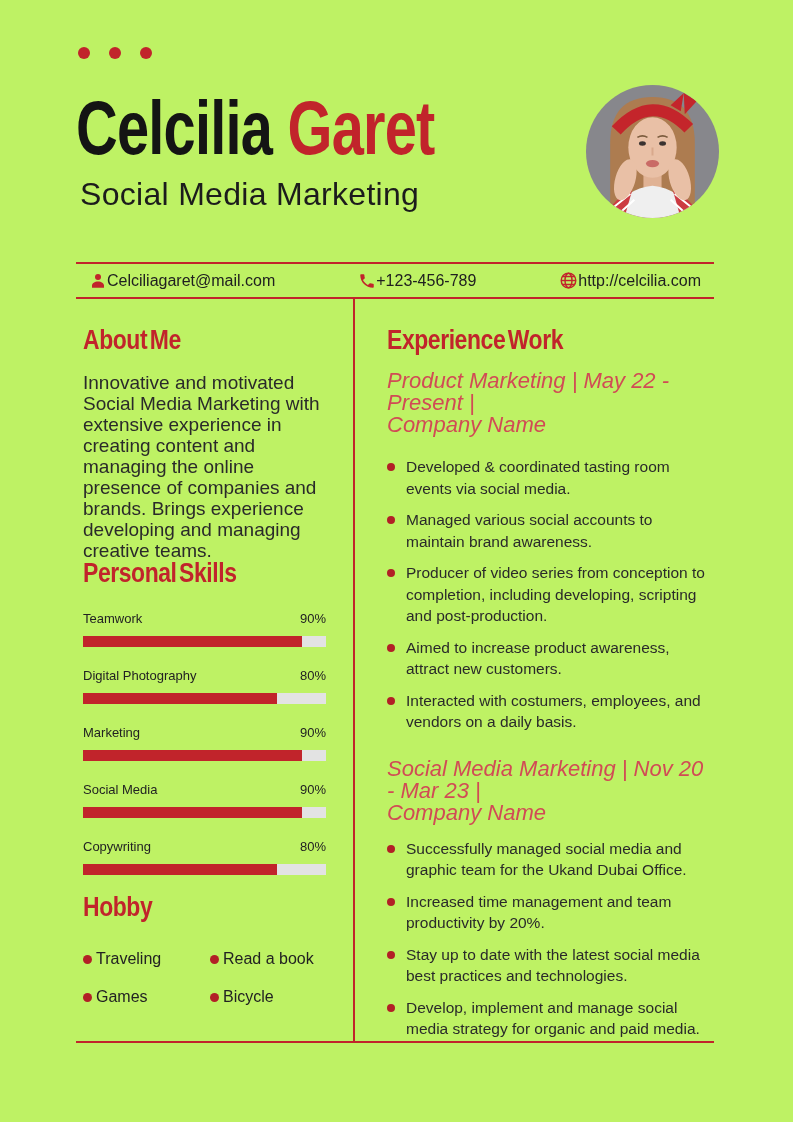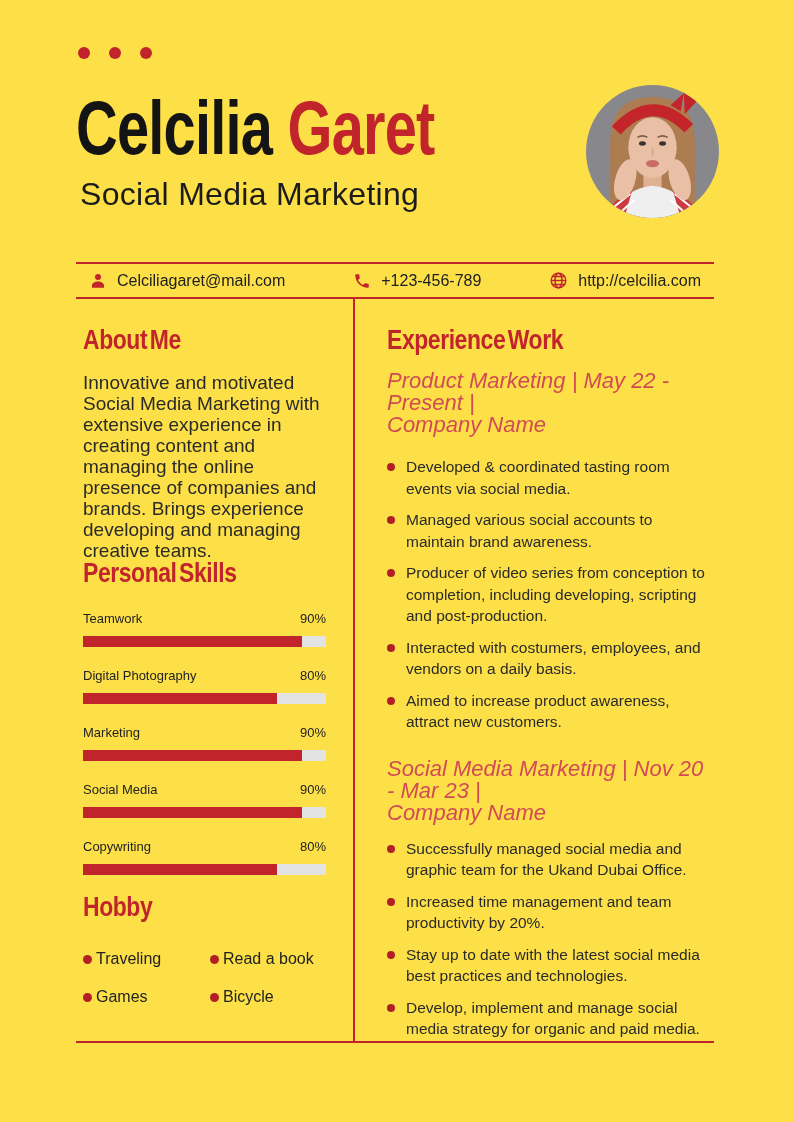--- a/index.html
+++ b/index.html
@@ -1,17 +1,17 @@
 <!DOCTYPE html>
 <html style="--accent: #c1242b; --rose: #d14b55; --bullet: #b22026; --name-black: #141414; --track-gray: #e3e3e3;"><head>
 <meta charset="utf-8">
 <style>
   html,body{margin:0;padding:0;background:#ffffff;}
   .page{
-    position:relative;width:793px;height:1122px;background:#fde047;
+    position:relative;width:793px;height:1122px;background:#bef264;
     font-family:"Liberation Sans", sans-serif;overflow:hidden;
   }
   
   .dots{position:absolute;left:78px;top:47px;display:flex;gap:19px;}
   .dot{width:12px;height:12px;border-radius:50%;background:var(--accent);}
   
   .name{
     position:absolute;left:76px;top:90px;font-size:76px;font-weight:bold;
     line-height:1;letter-spacing:-1px;white-space:nowrap;color:var(--name-black);
     transform:scaleX(0.76);transform-origin:left top;
@@ -19,21 +19,21 @@
   .name .last{color:var(--accent);}
   .subtitle{position:absolute;left:80px;top:176px;font-size:32px;color:#1c1c1c;letter-spacing:.3px;}
   
   .photo{position:absolute;left:586px;top:85px;width:133px;height:133px;border-radius:50%;overflow:hidden;}
   
   .contact-bar{
     position:absolute;left:76px;top:262px;width:638px;height:37px;box-sizing:border-box;
     border-top:2px solid var(--accent);border-bottom:2px solid var(--accent);
     display:flex;align-items:center;justify-content:space-between;padding:0 13px;
   }
-  .contact-item{display:flex;align-items:center;gap:10px;font-size:16px;color:#202020;}
+  .contact-item{display:flex;align-items:center;font-size:16px;color:#202020;}
   .contact-item svg{display:block;}
   
   .vdivider{position:absolute;left:353px;top:299px;width:2px;height:742px;background:var(--accent);}
   .bottomline{position:absolute;left:76px;top:1041px;width:638px;height:2px;background:var(--accent);}
   
   .block{position:absolute;}
   #about{left:83px;top:326px;width:243px;}
   #skills{left:83px;top:559px;width:243px;}
   #hobby{left:83px;top:893px;width:243px;}
   #experience{left:387px;top:326px;width:327px;}
@@ -214,22 +214,22 @@
 
     <div class="job job1">
       <p class="job-heading">
         <span>Product Marketing | May 22 -Present |</span><br>
         <span>Company Name</span>
       </p>
       <ul class="bullets">
         <li><span class="bullet-dot"></span><span>Developed &amp; coordinated tasting room events via social media.</span></li>
         <li><span class="bullet-dot"></span><span>Managed various social accounts to maintain brand awareness.</span></li>
         <li><span class="bullet-dot"></span><span>Producer of video series from conception to completion, including developing, scripting and post-production.</span></li>
+        <li><span class="bullet-dot"></span><span>Aimed to increase product awareness, attract new customers.</span></li>
         <li><span class="bullet-dot"></span><span>Interacted with costumers, employees, and vendors on a daily basis.</span></li>
-        <li><span class="bullet-dot"></span><span>Aimed to increase product awareness, attract new customers.</span></li>
       </ul>
     </div>
 
     <div class="job job2">
       <p class="job-heading">
         <span>Social Media Marketing | Nov 20 - Mar 23 |</span><br>
         <span>Company Name</span>
       </p>
       <ul class="bullets">
         <li><span class="bullet-dot"></span><span>Successfully managed social media and graphic team for the Ukand Dubai Office.</span></li>

